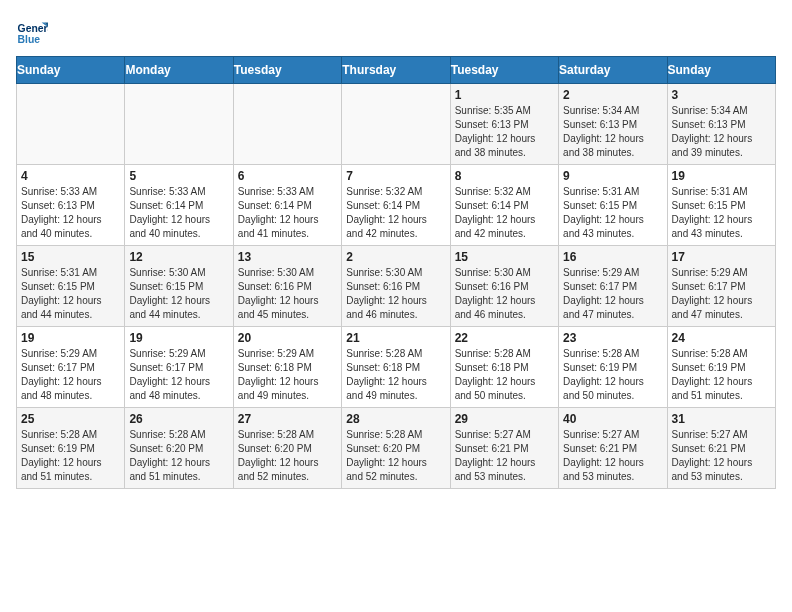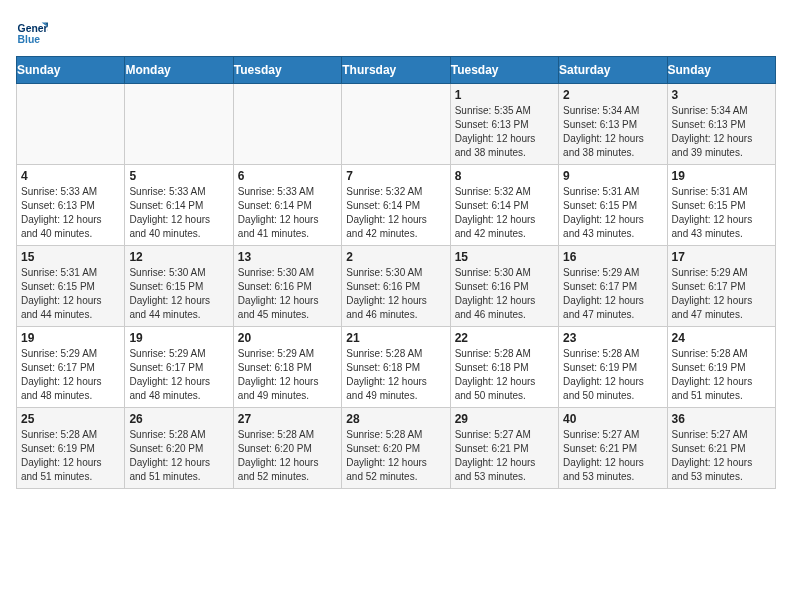--- a/index.html
+++ b/index.html
@@ -327,21 +327,21 @@
 and 53 minutes.</div>
         </td>
         <td>
           <span class="day-num">40</span>
           <div class="day-info" style="white-space: pre-line;">Sunrise: 5:27 AM
 Sunset: 6:21 PM
 Daylight: 12 hours
 and 53 minutes.</div>
         </td>
         <td>
-          <span class="day-num">36</span>
+          <span class="day-num">31</span>
           <div class="day-info" style="white-space: pre-line;">Sunrise: 5:27 AM
 Sunset: 6:21 PM
 Daylight: 12 hours
 and 53 minutes.</div>
         </td>
       </tr>
     </tbody>
 </table>
 
 </body></html>

